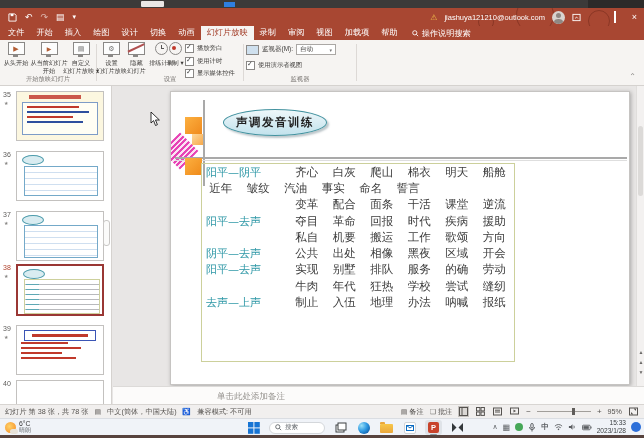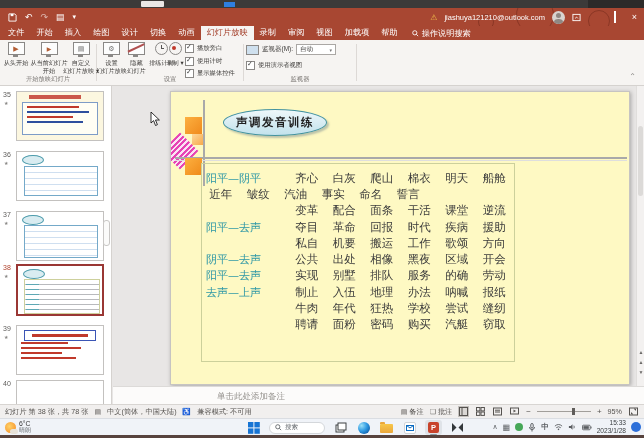--- a/index.html
+++ b/index.html
@@ -69,33 +69,33 @@
   .mbar{height:2px;margin:3px 4px 0 4px;}
   .moval{position:absolute;left:5px;top:3px;width:20px;height:8px;border:1px solid #4a9aaa;border-radius:50%;background:#d9ecf1;}
   .m36 .tbl{position:absolute;left:7px;top:14px;width:72px;height:28px;border:1px solid #74a9c9;background:repeating-linear-gradient(to bottom,#fff 0 5px,#cfdff0 5px 6px);}
   .m37 .tbl{position:absolute;left:7px;top:13px;width:72px;height:31px;border:1px solid #74a9c9;background:repeating-linear-gradient(to bottom,#fff 0 5px,#cfdff0 5px 6px);}
   .m38 .rows{position:absolute;left:6px;top:13px;width:74px;height:33px;border:1px solid #cdd09c;background:repeating-linear-gradient(to bottom,#fff 0 3.5px,#b9babd 3.5px 5px);}
   .m38 .lab{position:absolute;left:8px;top:14px;width:13px;height:31px;background:repeating-linear-gradient(to bottom,#fff 0 3.5px,#5fa8b4 3.5px 5px);}
   .m39 .tt{position:absolute;left:7px;top:4px;width:70px;height:9px;border:1px solid #3b55b5;display:flex;align-items:center;justify-content:center;}
   .m39 .tb{width:56px;height:3px;background:#c0392b;}
   .tscroll{position:absolute;left:103px;top:134px;width:7px;height:26px;background:#fbfbfa;border:1px solid #c9c7c5;border-radius:3px;box-sizing:border-box;}
   
-  .slide{position:absolute;left:170px;top:91px;width:460px;height:294px;background:#fef9c3;border:1px solid #c6c4c2;box-shadow:1px 1px 4px rgba(0,0,0,.28);overflow:hidden;box-sizing:border-box;}
+  .slide{position:absolute;left:170px;top:91px;width:460px;height:294px;background:#ffffff;border:1px solid #c6c4c2;box-shadow:1px 1px 4px rgba(0,0,0,.28);overflow:hidden;box-sizing:border-box;}
   .vline{position:absolute;left:32px;top:8px;width:1.5px;height:86px;background:#a9a9a9;}
   .hline{position:absolute;left:4px;top:65px;width:452px;height:1.5px;background:#a9a9a9;}
   .hline2{position:absolute;left:4px;top:67.5px;width:452px;height:1px;background:#dedede;}
   .osq1{position:absolute;left:14px;top:25px;width:17px;height:17px;background:linear-gradient(135deg,#fcb040,#f08a1d);}
   .osq2{position:absolute;left:21px;top:42px;width:11px;height:11px;background:linear-gradient(135deg,#fdd79a,#f7a94b);}
   .osq3{position:absolute;left:14px;top:66px;width:17px;height:17px;background:linear-gradient(135deg,#fcb040,#ef8a1a);}
   .diamond{position:absolute;left:-4px;top:46px;width:26px;height:26px;transform:rotate(45deg);background:repeating-linear-gradient(90deg,#e743b5 0 2px,#fbe3f3 2px 4px);}
   .oval{position:absolute;left:52px;top:17px;width:102px;height:25px;border-radius:50%;border:1px solid #43929f;
         background:linear-gradient(180deg,#eef7fa,#c2e2ec);box-shadow:2px 2px 2px rgba(110,130,140,.45);
         display:flex;align-items:center;justify-content:center;font-family:"DejaVu Serif","Liberation Serif",serif;
         font-size:11.5px;font-weight:bold;color:#1f1f1f;letter-spacing:1.5px;white-space:nowrap;}
-  .wtable{position:absolute;left:30px;top:71px;width:314px;height:199px;border:1px solid #ccd09b;box-sizing:border-box;padding-top:6px;}
+  .wtable{position:absolute;left:30px;top:71px;width:314px;height:199px;border:1px solid #ccd09b;box-sizing:border-box;padding-top:0;}
   .wrow{height:16.3px;display:flex;align-items:center;font-family:"DejaVu Serif","Liberation Serif",serif;}
   .wlabel{width:82px;padding-left:4px;color:#2d97a6;font-size:11px;white-space:nowrap;flex:0 0 auto;}
   .wword{width:37.5px;text-align:center;color:#3c3c3c;font-size:11.5px;white-space:nowrap;flex:0 0 auto;}
   .cursor{position:absolute;left:150px;top:112px;z-index:5;}
   .vscroll{position:absolute;left:636px;top:86px;width:8px;height:300px;background:#f3f1f0;border-left:1px solid #e0dedc;box-sizing:border-box;}
   .vthumb{position:absolute;left:1px;top:40px;width:5px;height:70px;background:#dcdad8;border-radius:3px;}
   .vnav{position:absolute;left:0;width:8px;text-align:center;color:#6a6866;font-size:5px;line-height:8px;}
   
   .notes{position:absolute;left:113px;top:386px;width:531px;height:18px;background:#fcfbfa;border-top:1px solid #dcdad8;
          font-size:8.5px;color:#96938f;line-height:18px;padding-left:104px;box-sizing:border-box;}
@@ -433,48 +433,39 @@
           <span class="wlabel">阳平—去声</span>
           <span class="wword">实现</span>
           <span class="wword">别墅</span>
           <span class="wword">排队</span>
           <span class="wword">服务</span>
           <span class="wword">的确</span>
           <span class="wword">劳动</span>
         </div>
 
         <div class="wrow">
+          <span class="wlabel"></span>
+          <span class="wword">牛肉</span>
+          <span class="wword">年代</span>
+          <span class="wword">狂热</span>
+          <span class="wword">学校</span>
+          <span class="wword">尝试</span>
+          <span class="wword">缝纫</span>
+        </div>
+
+        <div class="wrow">
           <span class="wlabel">去声—上声</span>
           <span class="wword">制止</span>
           <span class="wword">入伍</span>
           <span class="wword">地理</span>
           <span class="wword">办法</span>
           <span class="wword">呐喊</span>
           <span class="wword">报纸</span>
         </div>
 
-        <div class="wrow">
-          <span class="wlabel"></span>
-          <span class="wword">牛肉</span>
-          <span class="wword">年代</span>
-          <span class="wword">狂热</span>
-          <span class="wword">学校</span>
-          <span class="wword">尝试</span>
-          <span class="wword">缝纫</span>
-        </div>
-
-        <div class="wrow">
-          <span class="wlabel"></span>
-          <span class="wword">聘请</span>
-          <span class="wword">面粉</span>
-          <span class="wword">密码</span>
-          <span class="wword">购买</span>
-          <span class="wword">汽艇</span>
-          <span class="wword">窃取</span>
-        </div>
       </div>
   </div>
 
   <svg class="cursor" width="11" height="15" viewBox="0 0 11 15">
     <polygon points="1,0 1,11 3.6,8.6 5.5,13.5 7.4,12.7 5.5,8 9.4,8" fill="#fff" stroke="#000" stroke-width="0.8"></polygon>
   </svg>
 
   <div class="vscroll">
     <div class="vthumb"></div>
     <span class="vnav" style="top:262px;">▲</span>

